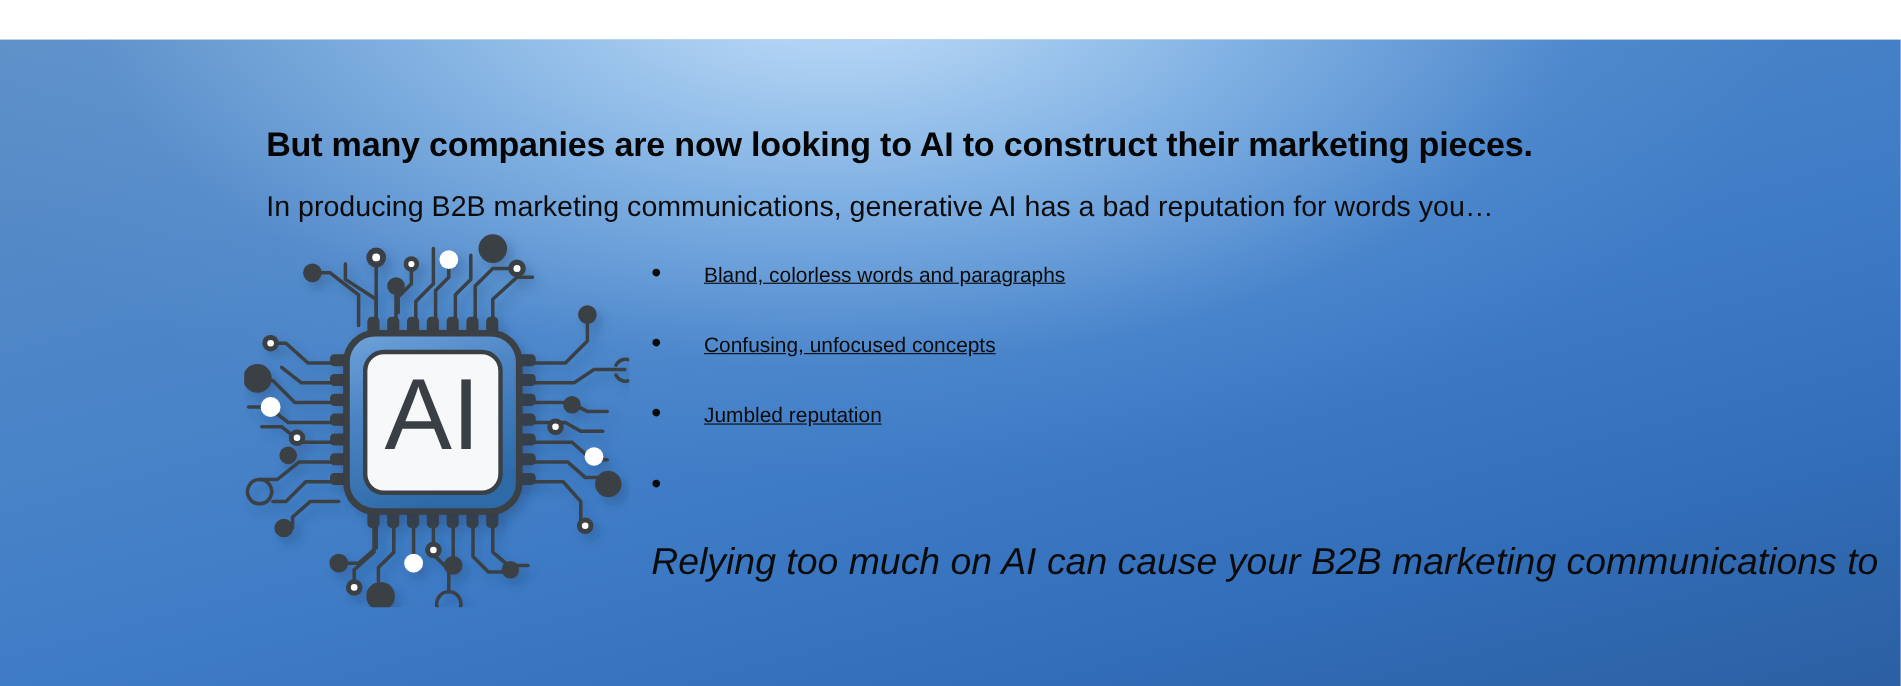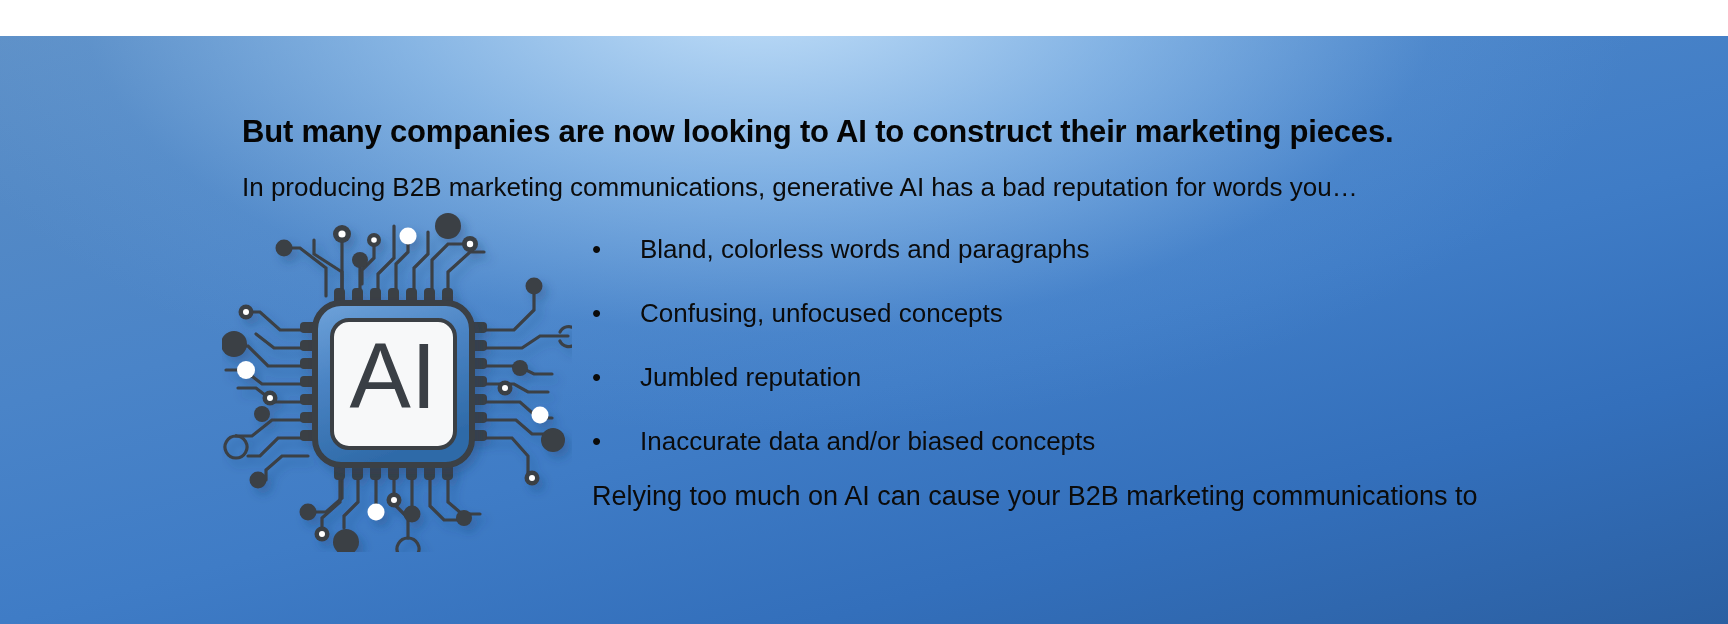--- a/index.html
+++ b/index.html
@@ -56,33 +56,35 @@
     height: 64px;
   }
   .bullet-dot {
     width: 48px;
     flex: 0 0 48px;
     font-size: 26px;
     line-height: 1;
     color: #0b0b0b;
   }
   .bullet-text {
-    font-size: 26px;
+    font-size: 19px;
     color: #0b0b0b;
     white-space: nowrap;
+    text-decoration: underline;
   }
 
   .closing {
     position: absolute;
     left: 592px;
-    top: 444px;
+    top: 459px;
     width: 930px;
-    font-size: 27px;
+    font-size: 34px;
     line-height: 33px;
     color: #0b0b0b;
+    font-style: italic;
   }
   .closing div { white-space: nowrap; }
 
   
   #chip-graphic {
     position: absolute;
     left: 222px;
     top: 176px;
     width: 350px;
     height: 340px;
@@ -253,21 +255,20 @@
     <div class="bullet-row">
       <span class="bullet-dot">•</span>
       <span class="bullet-text">Confusing, unfocused concepts</span>
     </div>
     <div class="bullet-row">
       <span class="bullet-dot">•</span>
       <span class="bullet-text">Jumbled reputation</span>
     </div>
     <div class="bullet-row">
       <span class="bullet-dot">•</span>
-      <span class="bullet-text">Inaccurate data and/or biased concepts</span>
     </div>
   </div>
 
   <div class="closing">
     <div>Relying too much on AI can cause your B2B marketing communications to</div>
   </div>
 
 </div>
 
 </body></html>

